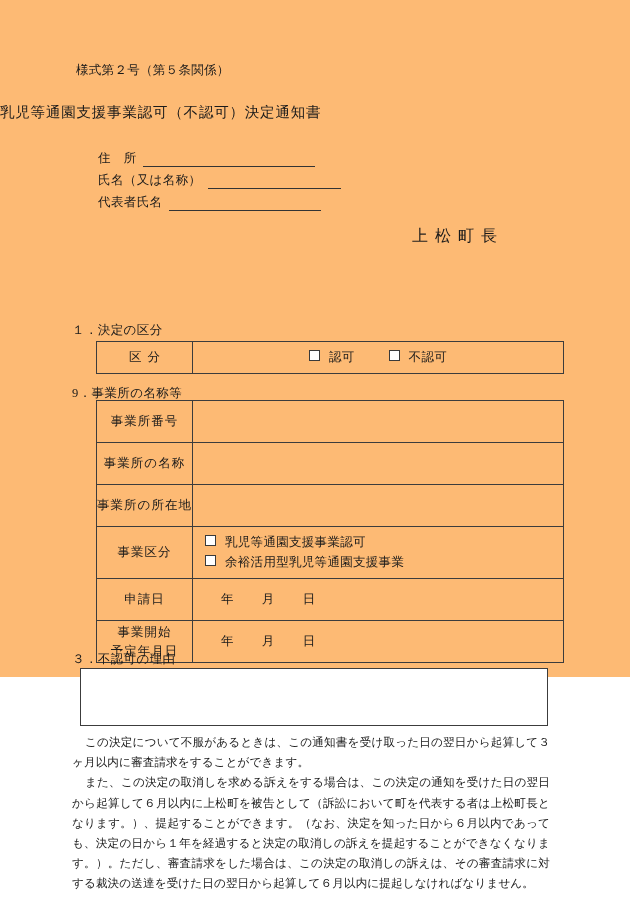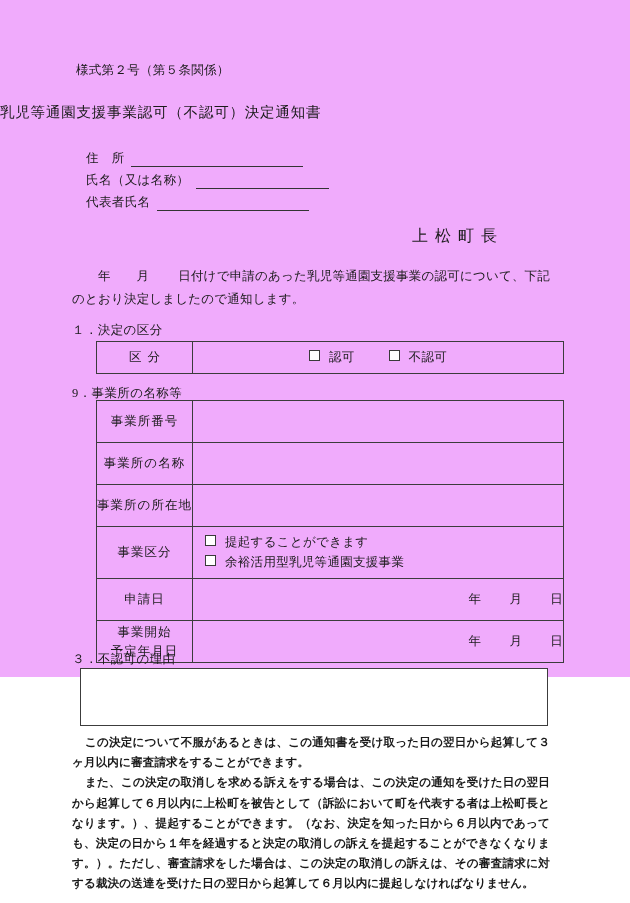--- a/index.html
+++ b/index.html
@@ -13,21 +13,21 @@
     position: relative;
     font-family: "Liberation Serif", "DejaVu Serif", serif;
     color: #1a1a1a;
     overflow: hidden;
   }
   .page {
     position: absolute;
     left: 0; top: 0;
     width: 630px;
     height: 677px;
-    background: #f0abfc;
+    background: #fdba74;
   }
 
   
   .form-no {
     position: absolute;
     left: 76px;
     top: 62px;
     font-size: 12.5px;
     letter-spacing: 0.3px;
     white-space: nowrap;
@@ -50,21 +50,21 @@
     top: 148px;
     font-size: 12.5px;
   }
   .applicant-title {
     letter-spacing: 0.5px;
     margin-bottom: 4px;
   }
   .app-row {
     display: flex;
     align-items: flex-end;
-    margin-left: 14px;
+    margin-left: 26px;
     margin-bottom: 3px;
     height: 19px;
   }
   .app-label {
     white-space: nowrap;
     letter-spacing: 0.4px;
     line-height: 17px;
   }
   .app-rule {
     border-bottom: 1px solid #333;
@@ -155,21 +155,21 @@
   .tall-row td { height: 45px; }
   .label-2line {
     line-height: 19px;
   }
   .kinds {
     padding: 6px 0 6px 12px;
     line-height: 19.5px;
   }
   .kinds div { white-space: nowrap; letter-spacing: 0.3px; }
   .ymd {
-    text-align: right;
+    text-align: left;
     letter-spacing: 0.3px;
     padding-right: 60px;
   }
   .ymd i { font-style: normal; display: inline-block; width: 28px; }
 
   #table3 {
     position: absolute;
     left: 80px;
     top: 668px;
     width: 468px;
@@ -187,21 +187,20 @@
     width: 478px;
     font-size: 11.6px;
     line-height: 20.2px;
     text-align: justify;
     text-justify: inter-ideograph;
     letter-spacing: 0.1px;
   }
   .notes p {
     margin: 0;
     text-indent: 13px;
-    font-weight: bold;
   }
 </style>
 </head>
 <body>
 
 <div class="page">
 
   <div class="form-no">様式第２号（第５条関係）</div>
 
   <div class="doc-title">乳児等通園支援事業認可（不認可）決定通知書</div>
@@ -219,25 +218,20 @@
     </div>
 
     <div class="app-row">
       <span class="app-label">代表者氏名</span>
       <span class="app-rule rule-c"></span>
     </div>
   </div>
 
   <div class="signer">上松町長</div>
 
-  <div class="body-para">
-    <span class="dateblank">
-      <i></i><span>年</span><i></i><span>月</span><i></i>
-    </span><span>日付けで申請のあった乳児等通園支援事業の認可について、下記のとおり決定しましたので通知します。</span>
-  </div>
 
   <div class="sec-head" id="sec1-head">１．決定の区分</div>
 
   <table class="grid" id="table1">
     <tbody>
         <tr>
       <td class="col-label">
         <span class="kubun-label">区分</span>
       </td>
       <td class="choice-line">
@@ -269,21 +263,21 @@
       </td>
       <td class="col-value"></td>
     </tr>
     <tr class="tall-row">
       <td class="col-label">
         <span>事業区分</span>
       </td>
       <td>
         <div class="kinds">
           <div>
-            <span class="cb"></span><span>提起することができます</span>
+            <span class="cb"></span><span>乳児等通園支援事業認可</span>
           </div>
           <div>
             <span class="cb"></span><span>余裕活用型乳児等通園支援事業</span>
           </div>
         </div>
       </td>
     </tr>
     <tr>
       <td class="col-label">
         <span>申請日</span>

